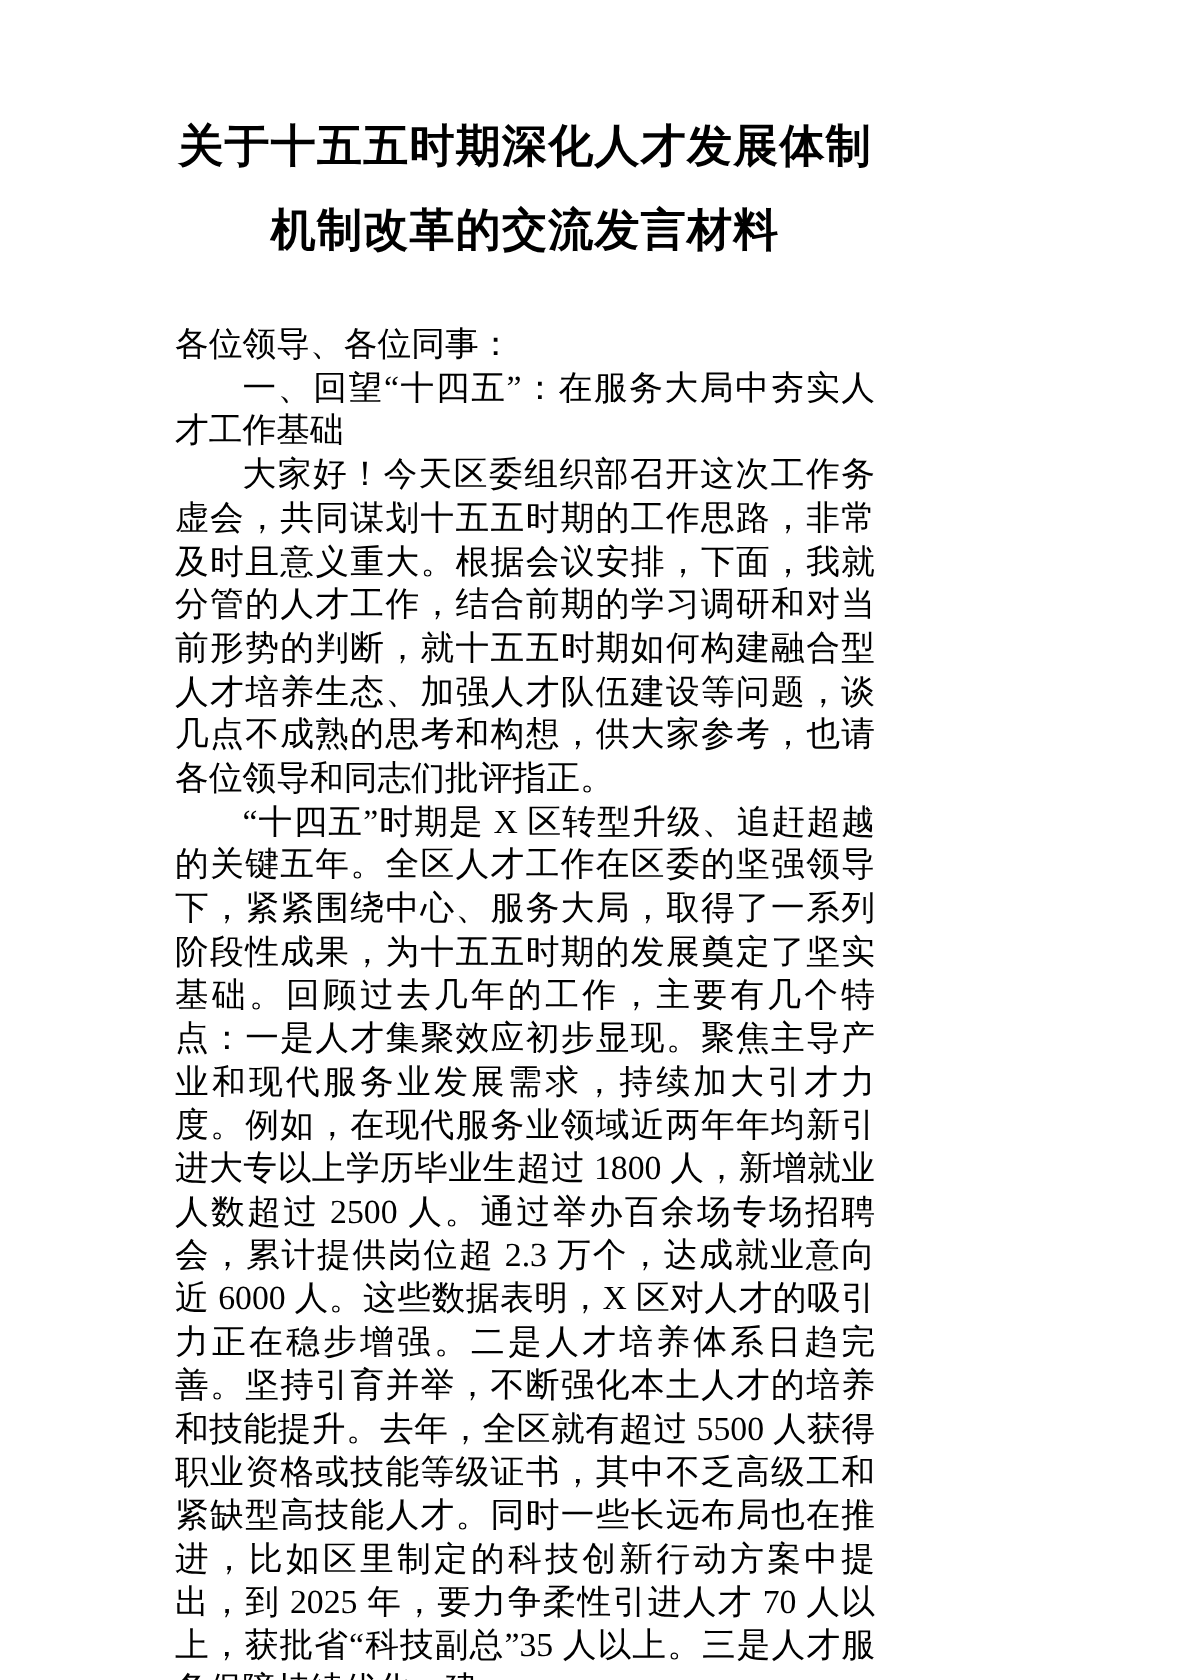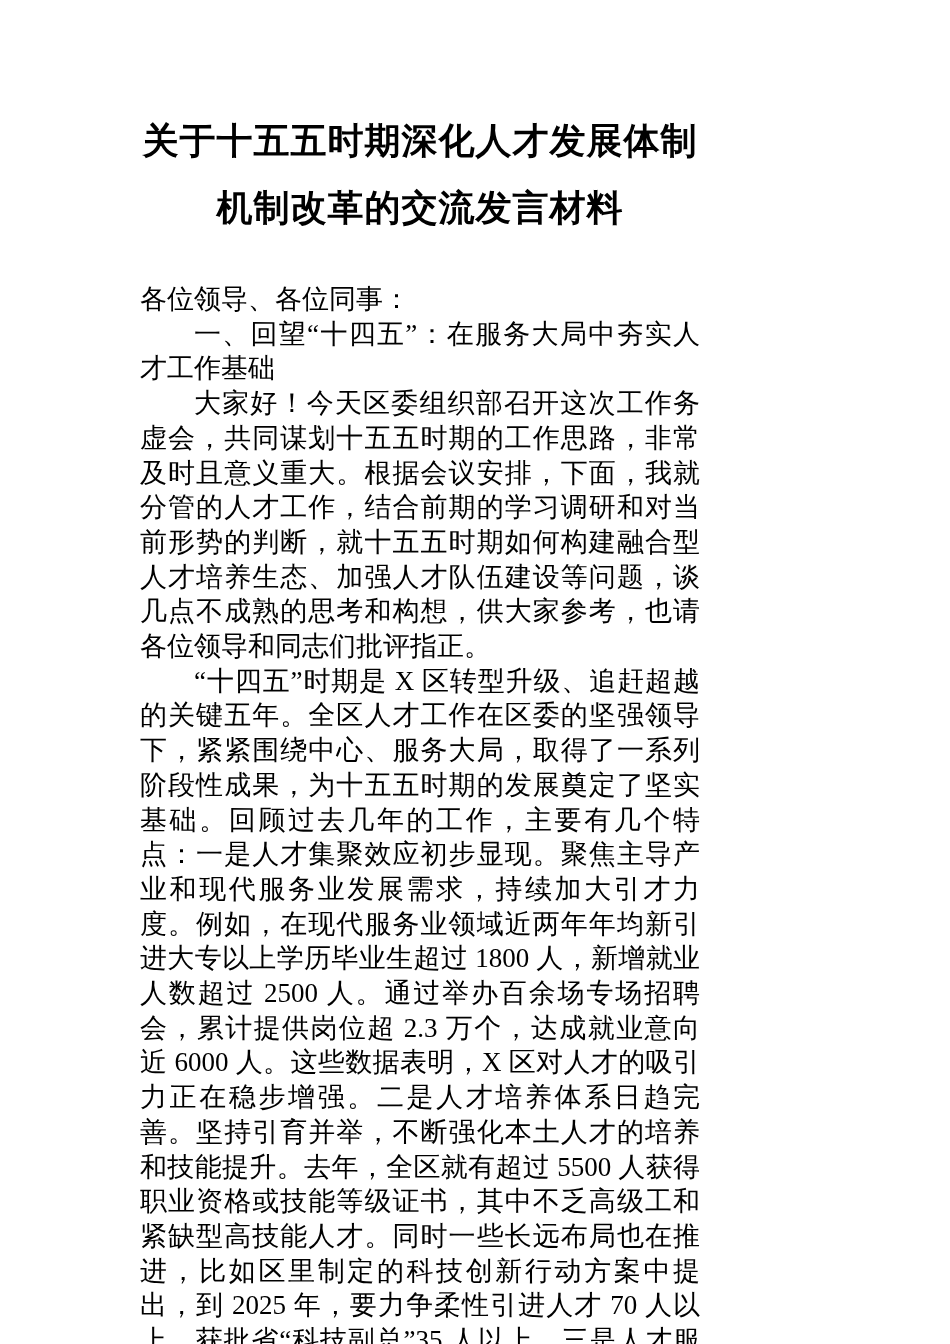--- a/index.html
+++ b/index.html
@@ -8,21 +8,21 @@
     background: #ffffff;
   }
   .page {
     position: relative;
     width: 840px;
     height: 1344px;
     background: #ffffff;
     color: #000000;
     font-family: "Liberation Serif", "DejaVu Serif", serif;
     box-sizing: border-box;
-    padding: 108px 140px 0 140px;
+    padding: 84px 140px 0 140px;
     overflow: hidden;
   }
   .doc-title {
     margin: 0;
     font-size: 36px;
     font-weight: bold;
     line-height: 67px;
     text-align: center;
     letter-spacing: 1px;
   }

